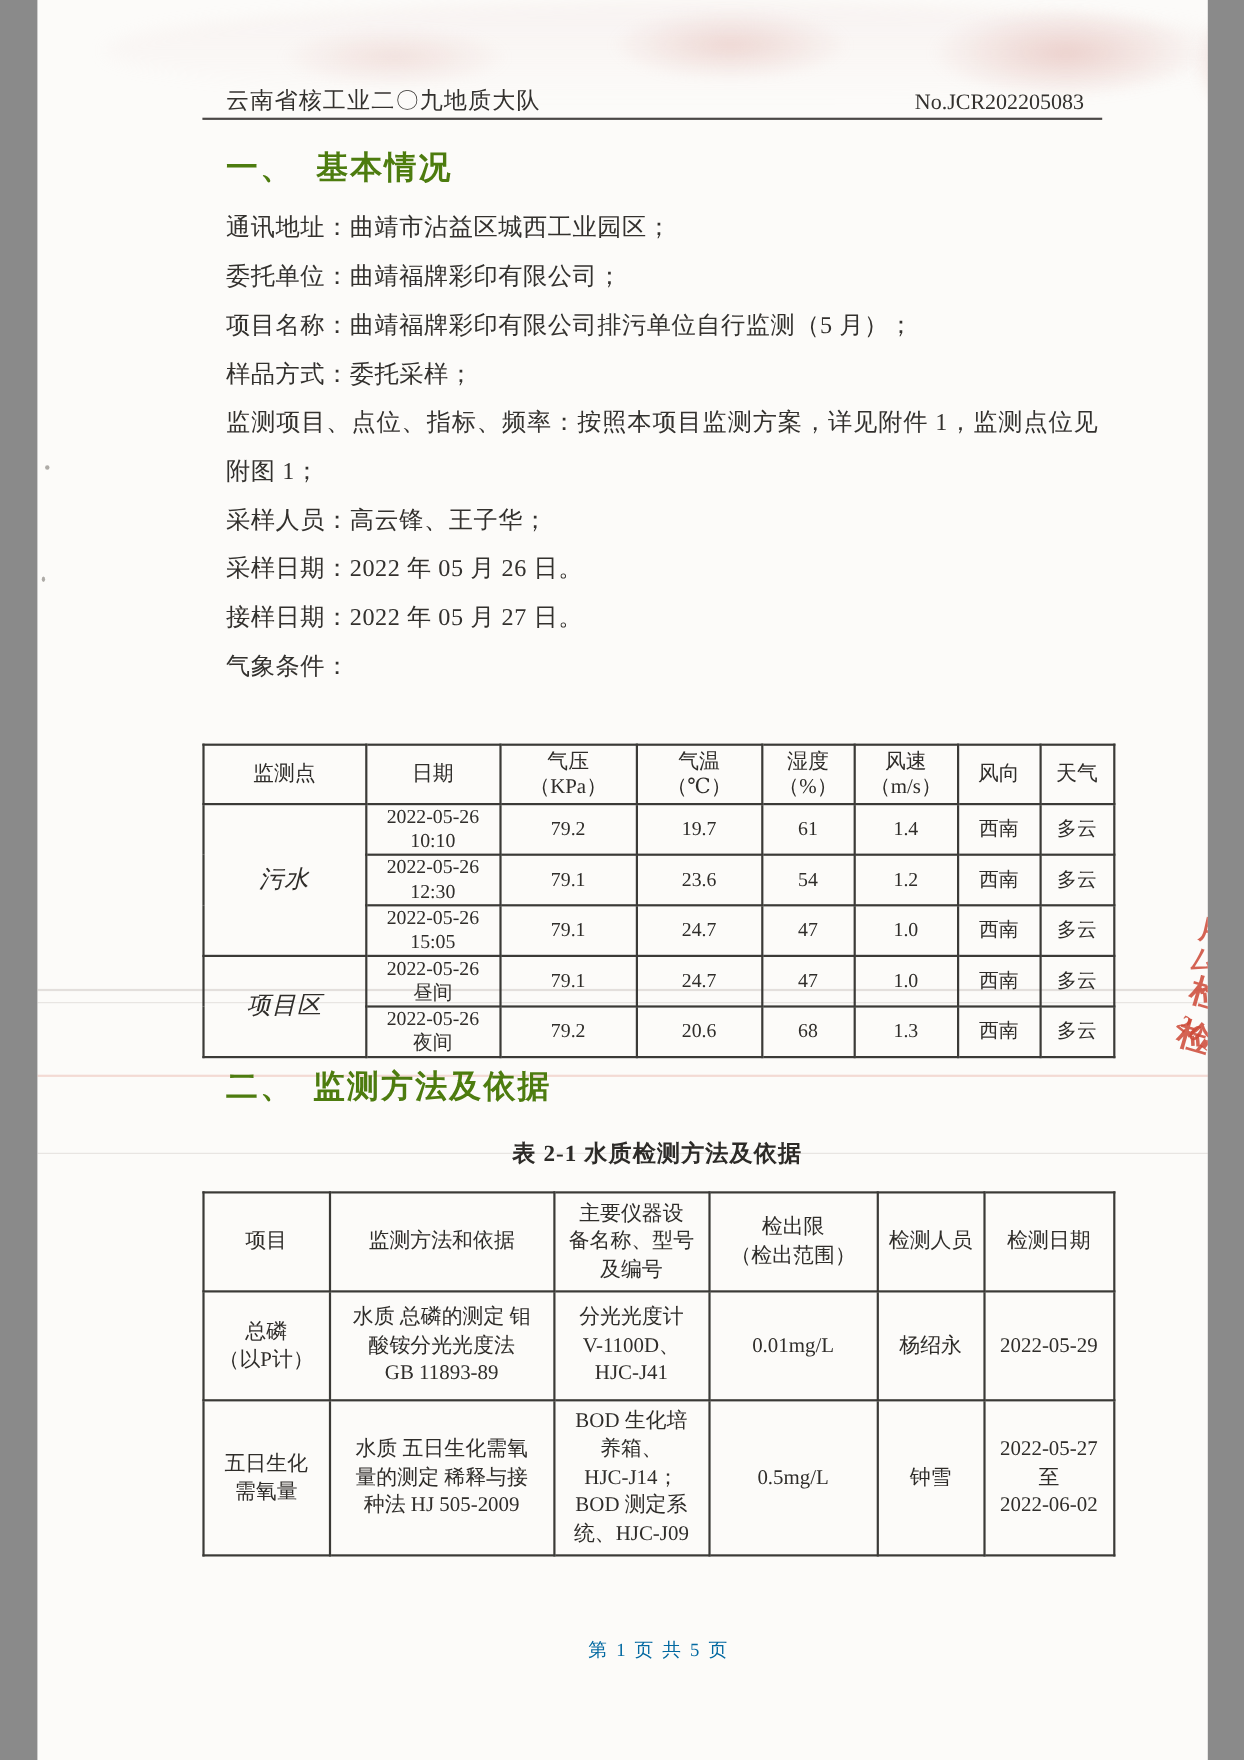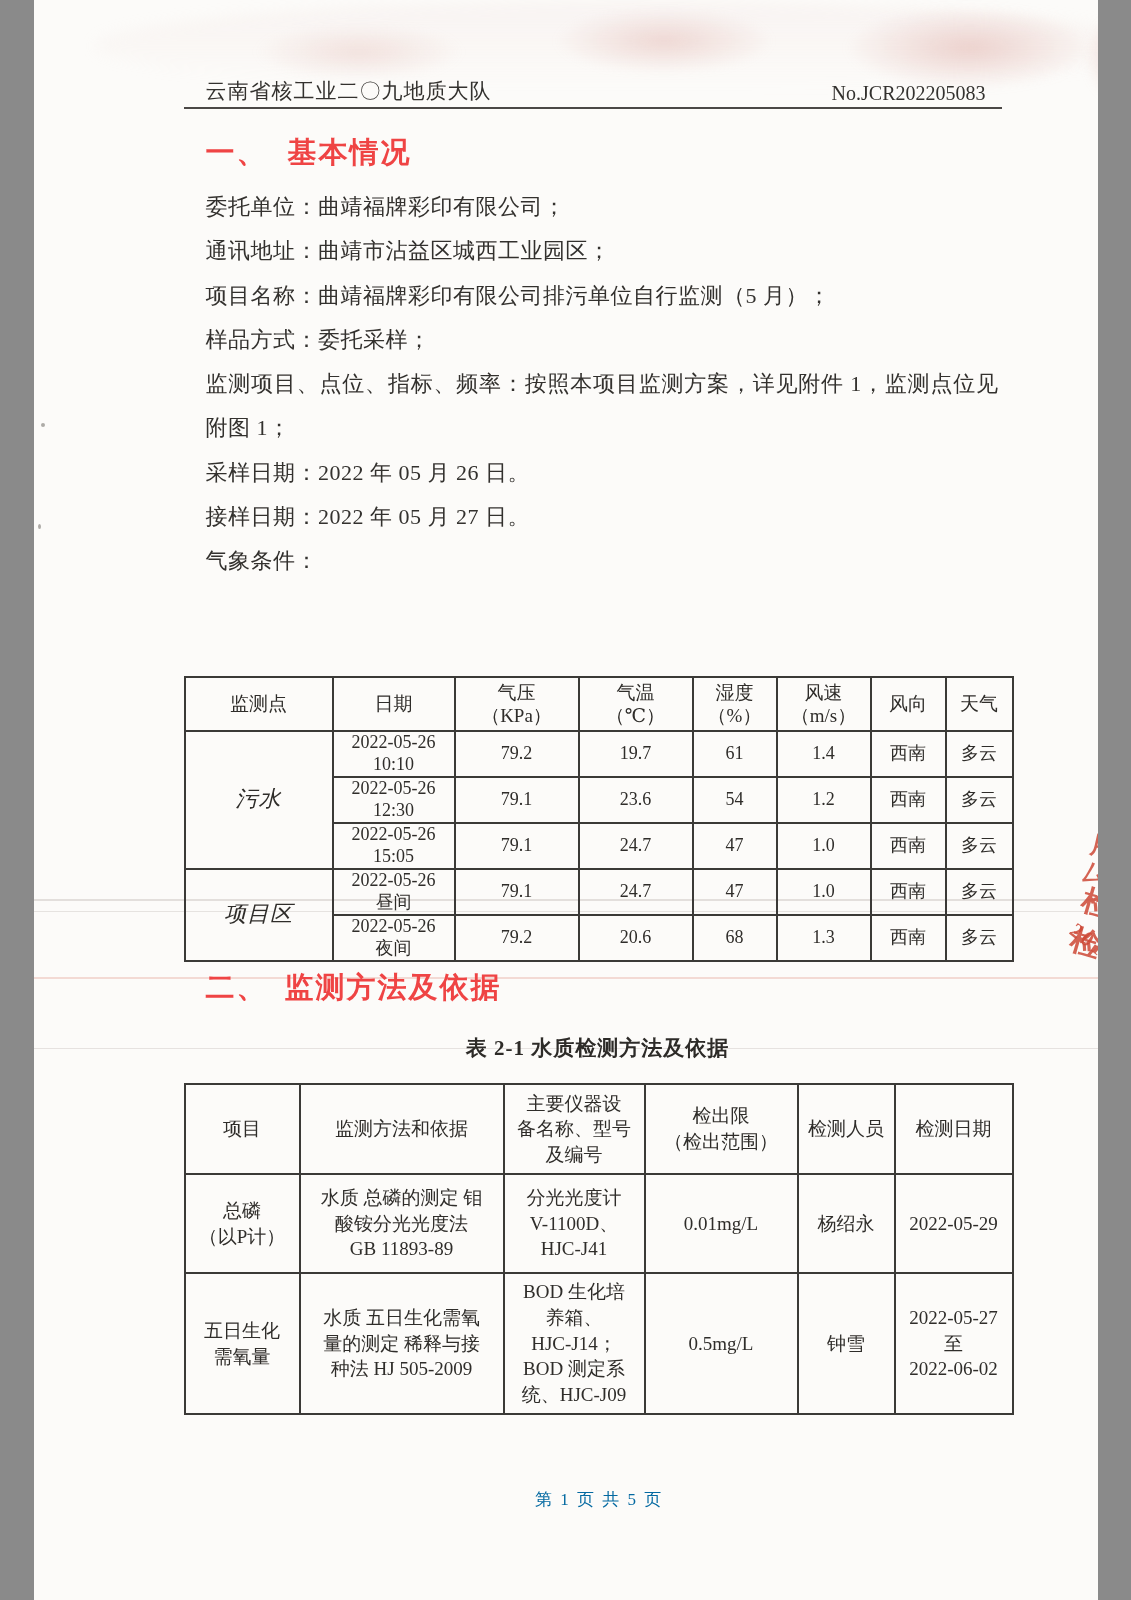--- a/index.html
+++ b/index.html
@@ -28,21 +28,21 @@
   .p1{left:7px;top:423px;width:4px;height:4px;}
   .p2{left:4px;top:524px;width:3px;height:5px;}
   
   .doc-header{
     position:absolute;left:150px;top:78px;width:818px;height:29px;
     border-bottom:2px solid #4b4846;
   }
   .doc-header .org{position:absolute;left:22px;bottom:2px;font-size:21px;letter-spacing:1px;}
   .doc-header .docno{position:absolute;right:16px;bottom:2px;font-size:20px;}
   
-  .h1{position:absolute;left:172px;font-size:29px;font-weight:bold;letter-spacing:2px;color:#ef4444;}
+  .h1{position:absolute;left:172px;font-size:29px;font-weight:bold;letter-spacing:2px;color:#4d7c0f;}
   .h1 .hnum{margin-right:20px;}
   .sec1{top:133px;}
   .sec2{top:968px;}
   .caption{
     position:absolute;left:150px;top:1034px;width:828px;
     text-align:center;font-size:21px;font-weight:bold;letter-spacing:1px;color:#2d2b28;
   }
   
   .body-lines{position:absolute;left:172px;top:185px;width:793px;}
   .bline{height:44.3px;line-height:44.3px;font-size:22px;letter-spacing:.5px;white-space:nowrap;}
@@ -100,26 +100,27 @@
   <div class="doc-header">
     <span class="org">云南省核工业二〇九地质大队</span>
     <span class="docno">No.JCR202205083</span>
   </div>
 
   <div class="h1 sec1">
     <span class="hnum">一、</span><span>基本情况</span>
   </div>
 
   <div class="body-lines">
+    <div class="bline">通讯地址：曲靖市沾益区城西工业园区；</div>
     <div class="bline">委托单位：曲靖福牌彩印有限公司；</div>
-    <div class="bline">通讯地址：曲靖市沾益区城西工业园区；</div>
     <div class="bline">项目名称：曲靖福牌彩印有限公司排污单位自行监测（5 月）；</div>
     <div class="bline">样品方式：委托采样；</div>
     <div class="bline stretch">监测项目、点位、指标、频率：按照本项目监测方案，详见附件 1，监测点位见</div>
     <div class="bline">附图 1；</div>
+    <div class="bline">采样人员：高云锋、王子华；</div>
     <div class="bline">采样日期：2022 年 05 月 26 日。</div>
     <div class="bline">接样日期：2022 年 05 月 27 日。</div>
     <div class="bline">气象条件：</div>
   </div>
 
   <table class="wtable">
     <colgroup>
       <col style="width:148px">
         <col style="width:122px">
         <col style="width:124px">

